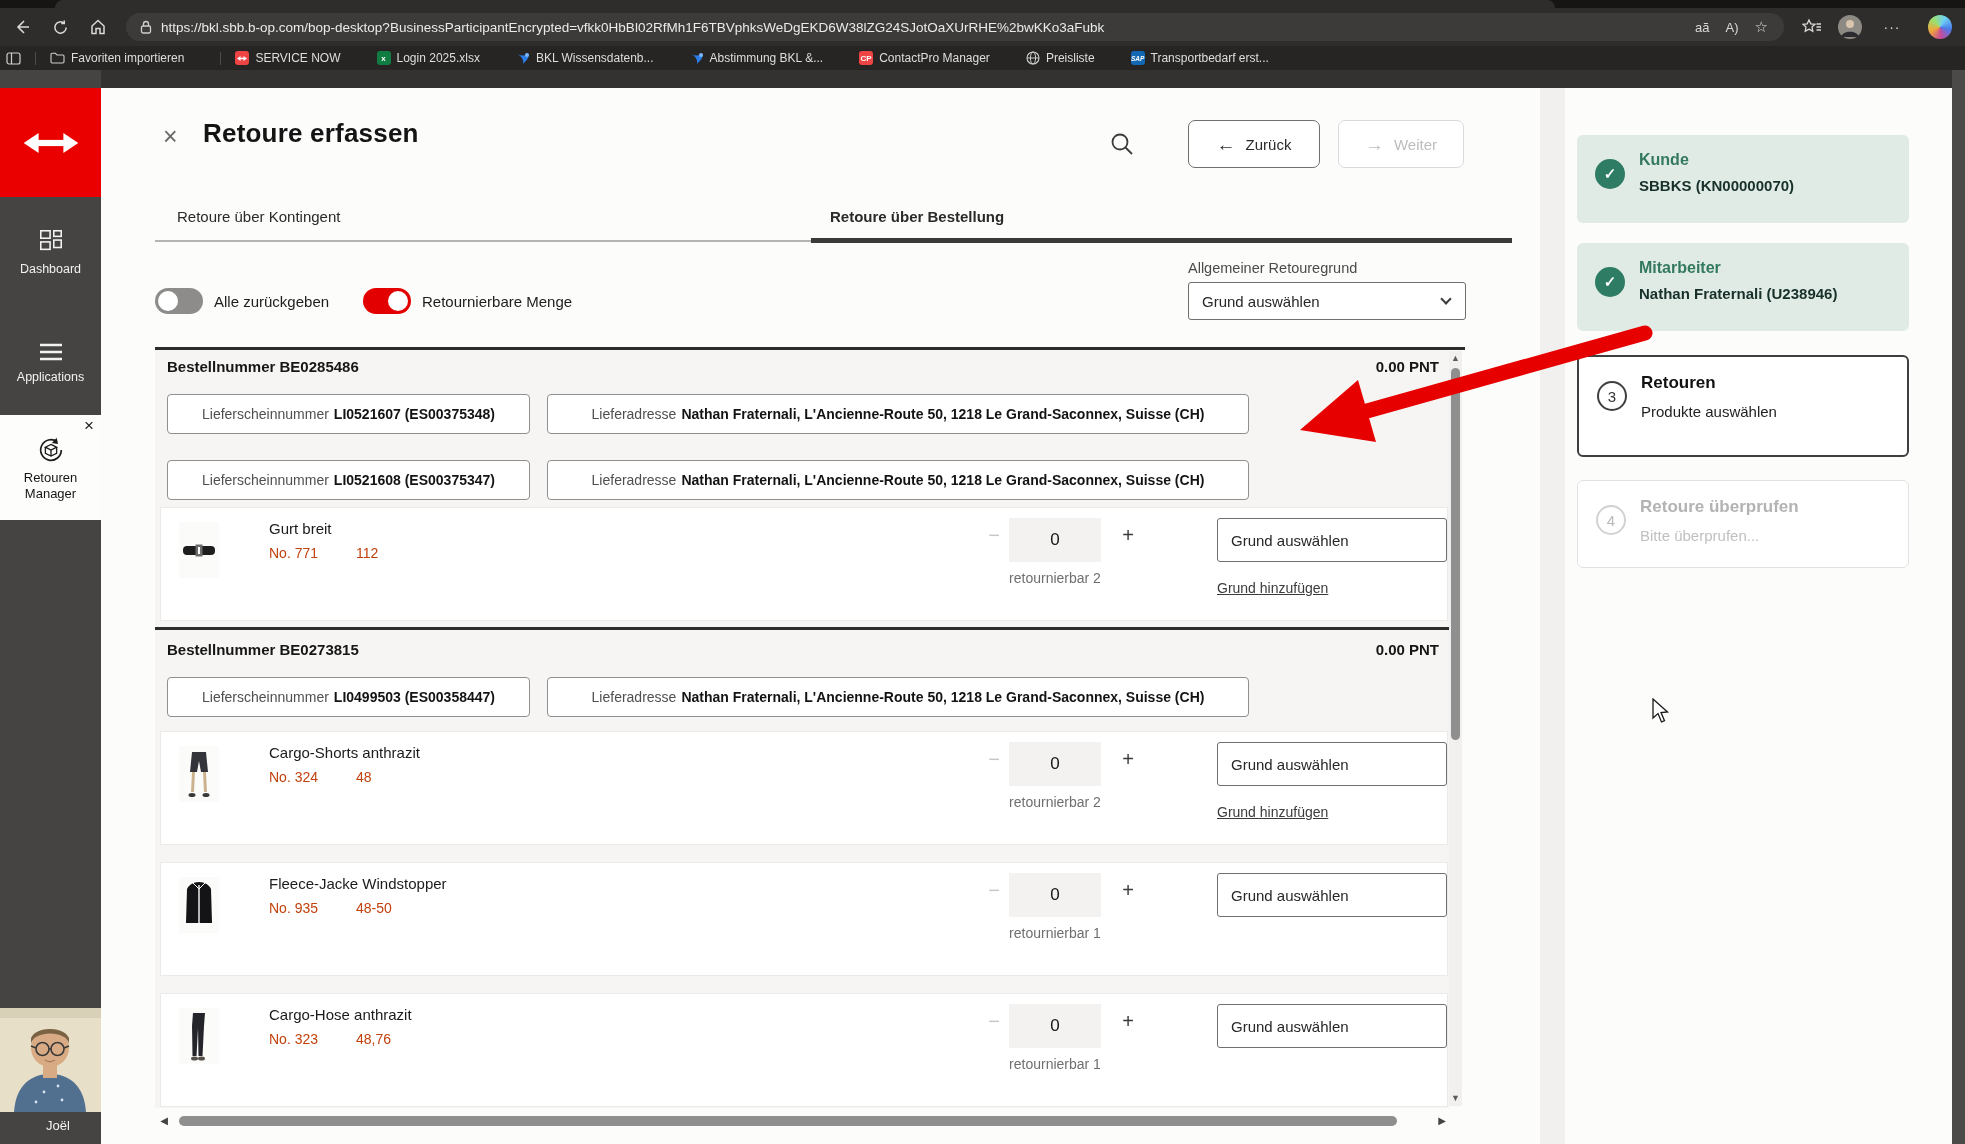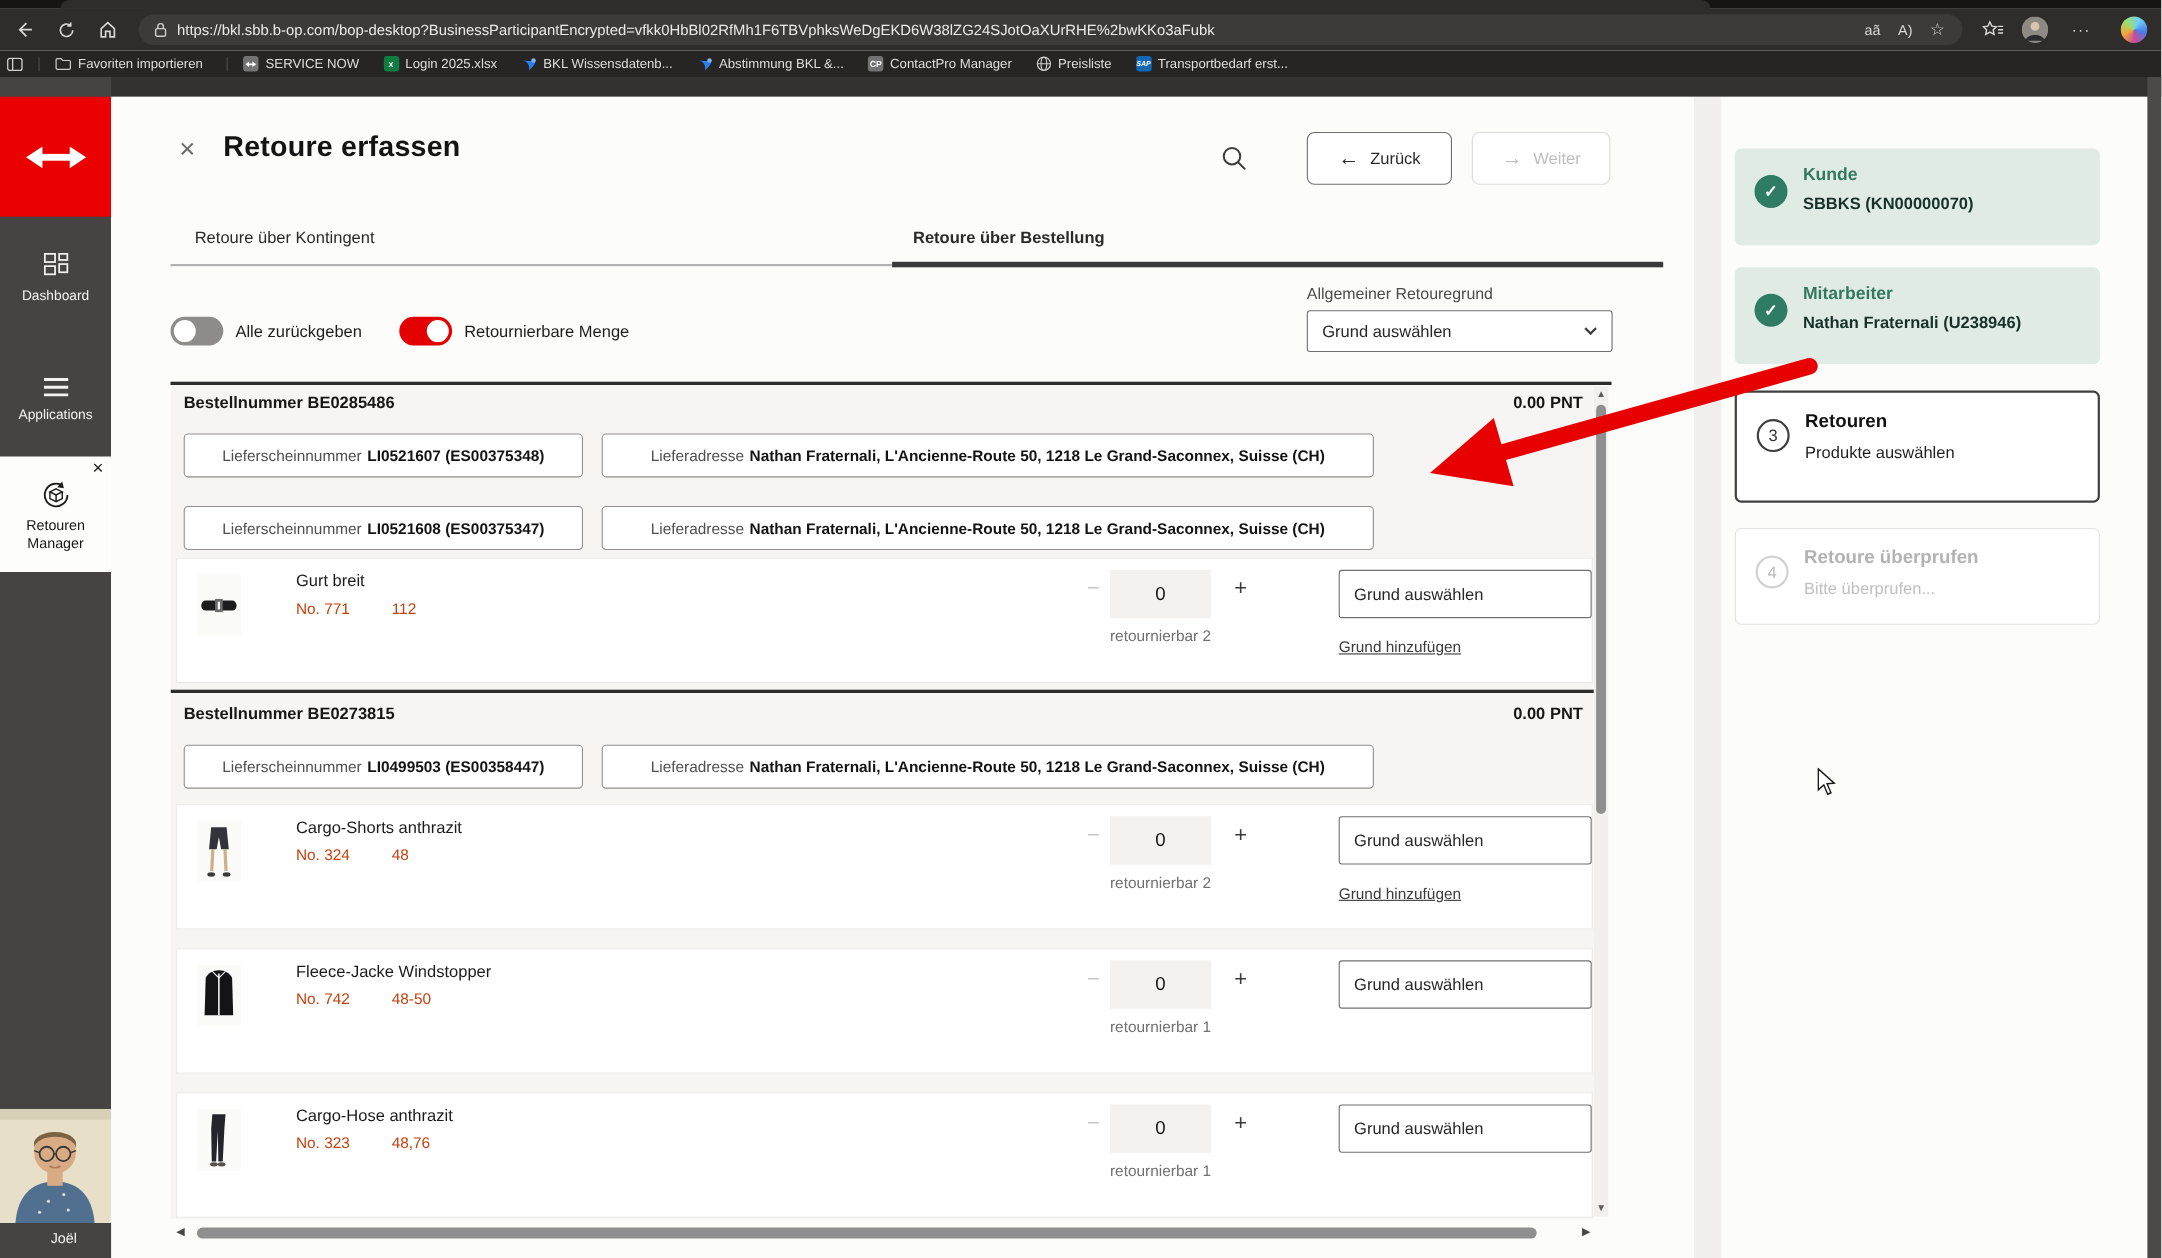--- a/index.html
+++ b/index.html
@@ -10,25 +10,25 @@
   .tabstrip { position:absolute; left:0; top:0; width:1965px; height:8px; background:#161514; }
   .tabstrip .activetab { position:absolute; left:55px; top:0; width:1500px; height:8px; background:#2e2d2b; border-radius:8px 8px 0 0; }
   .toolbar { position:absolute; left:0; top:8px; width:1965px; height:38px; background:#2e2d2b; }
   .tb-ic { position:absolute; top:7px; width:24px; height:24px; display:flex; align-items:center; justify-content:center; color:#d8d8d8; }
   .tb-ic svg { display:block; }
   .addressbar { position:absolute; left:126px; top:5px; width:1658px; height:28px; background:#3c3b39; border-radius:14px; display:flex; align-items:center; }
   .addr-lock { margin-left:14px; display:flex; }
   .addr-url { margin-left:9px; font-size:13.5px; color:#eaeaea; white-space:nowrap; overflow:hidden; flex:1 1 auto; }
   .pill-right { display:flex; align-items:center; gap:16px; margin-right:16px; color:#d9d9d9; font-size:13px; }
   .favbar { position:absolute; left:0; top:46px; width:1965px; height:24px; background:#262524; display:flex; align-items:center; padding-left:6px; color:#dddddd; font-size:12px; }
-  .fav { display:flex; align-items:center; gap:6px; margin-right:22px; white-space:nowrap; }
+  .fav { display:flex; align-items:center; gap:6px; margin-right:36px; white-space:nowrap; }
   .fav .fl { color:#dedede; }
   .favsep { width:1px; height:13px; background:#4d4c4a; margin-right:14px; }
   .fbx { width:14px; height:14px; border-radius:3px; display:flex; align-items:center; justify-content:center; font-size:8px; font-weight:bold; color:#fff; flex:0 0 auto; }
-  .fbx-red { background:#737373; }
+  .fbx-red { background:#ef4444; }
   .fbx-green { background:#107c41; }
   .fbx-sap { background:#1268b3; font-size:6.5px; font-style:italic; }
 
   
   .topband { position:absolute; left:0; top:70px; width:1965px; height:18px; background:#343230; }
   .right-edge { position:absolute; left:1952px; top:70px; width:13px; height:1074px; background:#4b4a48; }
   .seam { position:absolute; left:1540px; top:88px; width:25px; height:1056px; background:#f1f0ee; }
 
   
   .sidebar { position:absolute; left:0; top:70px; width:101px; height:1074px; background:#454442; }
@@ -444,21 +444,21 @@
     <div class="pcard" style="top:512px;height:114px">
       <span class="pthumb">
         <svg width="40" height="56" viewBox="0 0 40 56">
             <rect width="40" height="56" fill="#fbfbfa"></rect>
             <path d="M20 5 C14 5 10 8 8 12 L7 46 H33 L32 12 C30 8 26 5 20 5 Z" fill="#141417"></path>
             <path d="M20 8 V46" stroke="#fbfbfa" stroke-width="1.4"></path>
             <path d="M14 6 L20 12 L26 6" stroke="#fbfbfa" stroke-width="1" fill="none"></path>
           </svg>
       </span>
       <div class="pname">Fleece-Jacke Windstopper</div>
-      <div class="pmeta"><span>No. 742</span><span class="sz">48-50</span></div>
+      <div class="pmeta"><span>No. 935</span><span class="sz">48-50</span></div>
       <span class="pminus">−</span>
       <span class="pqty">0</span>
       <span class="pplus">+</span>
       <div class="pret">retournierbar 1</div>
       <div class="selectbox psel">
           <span>Grund auswählen</span>
         </div>
     </div>
 
     <div class="pcard" style="top:643px;height:114px">

